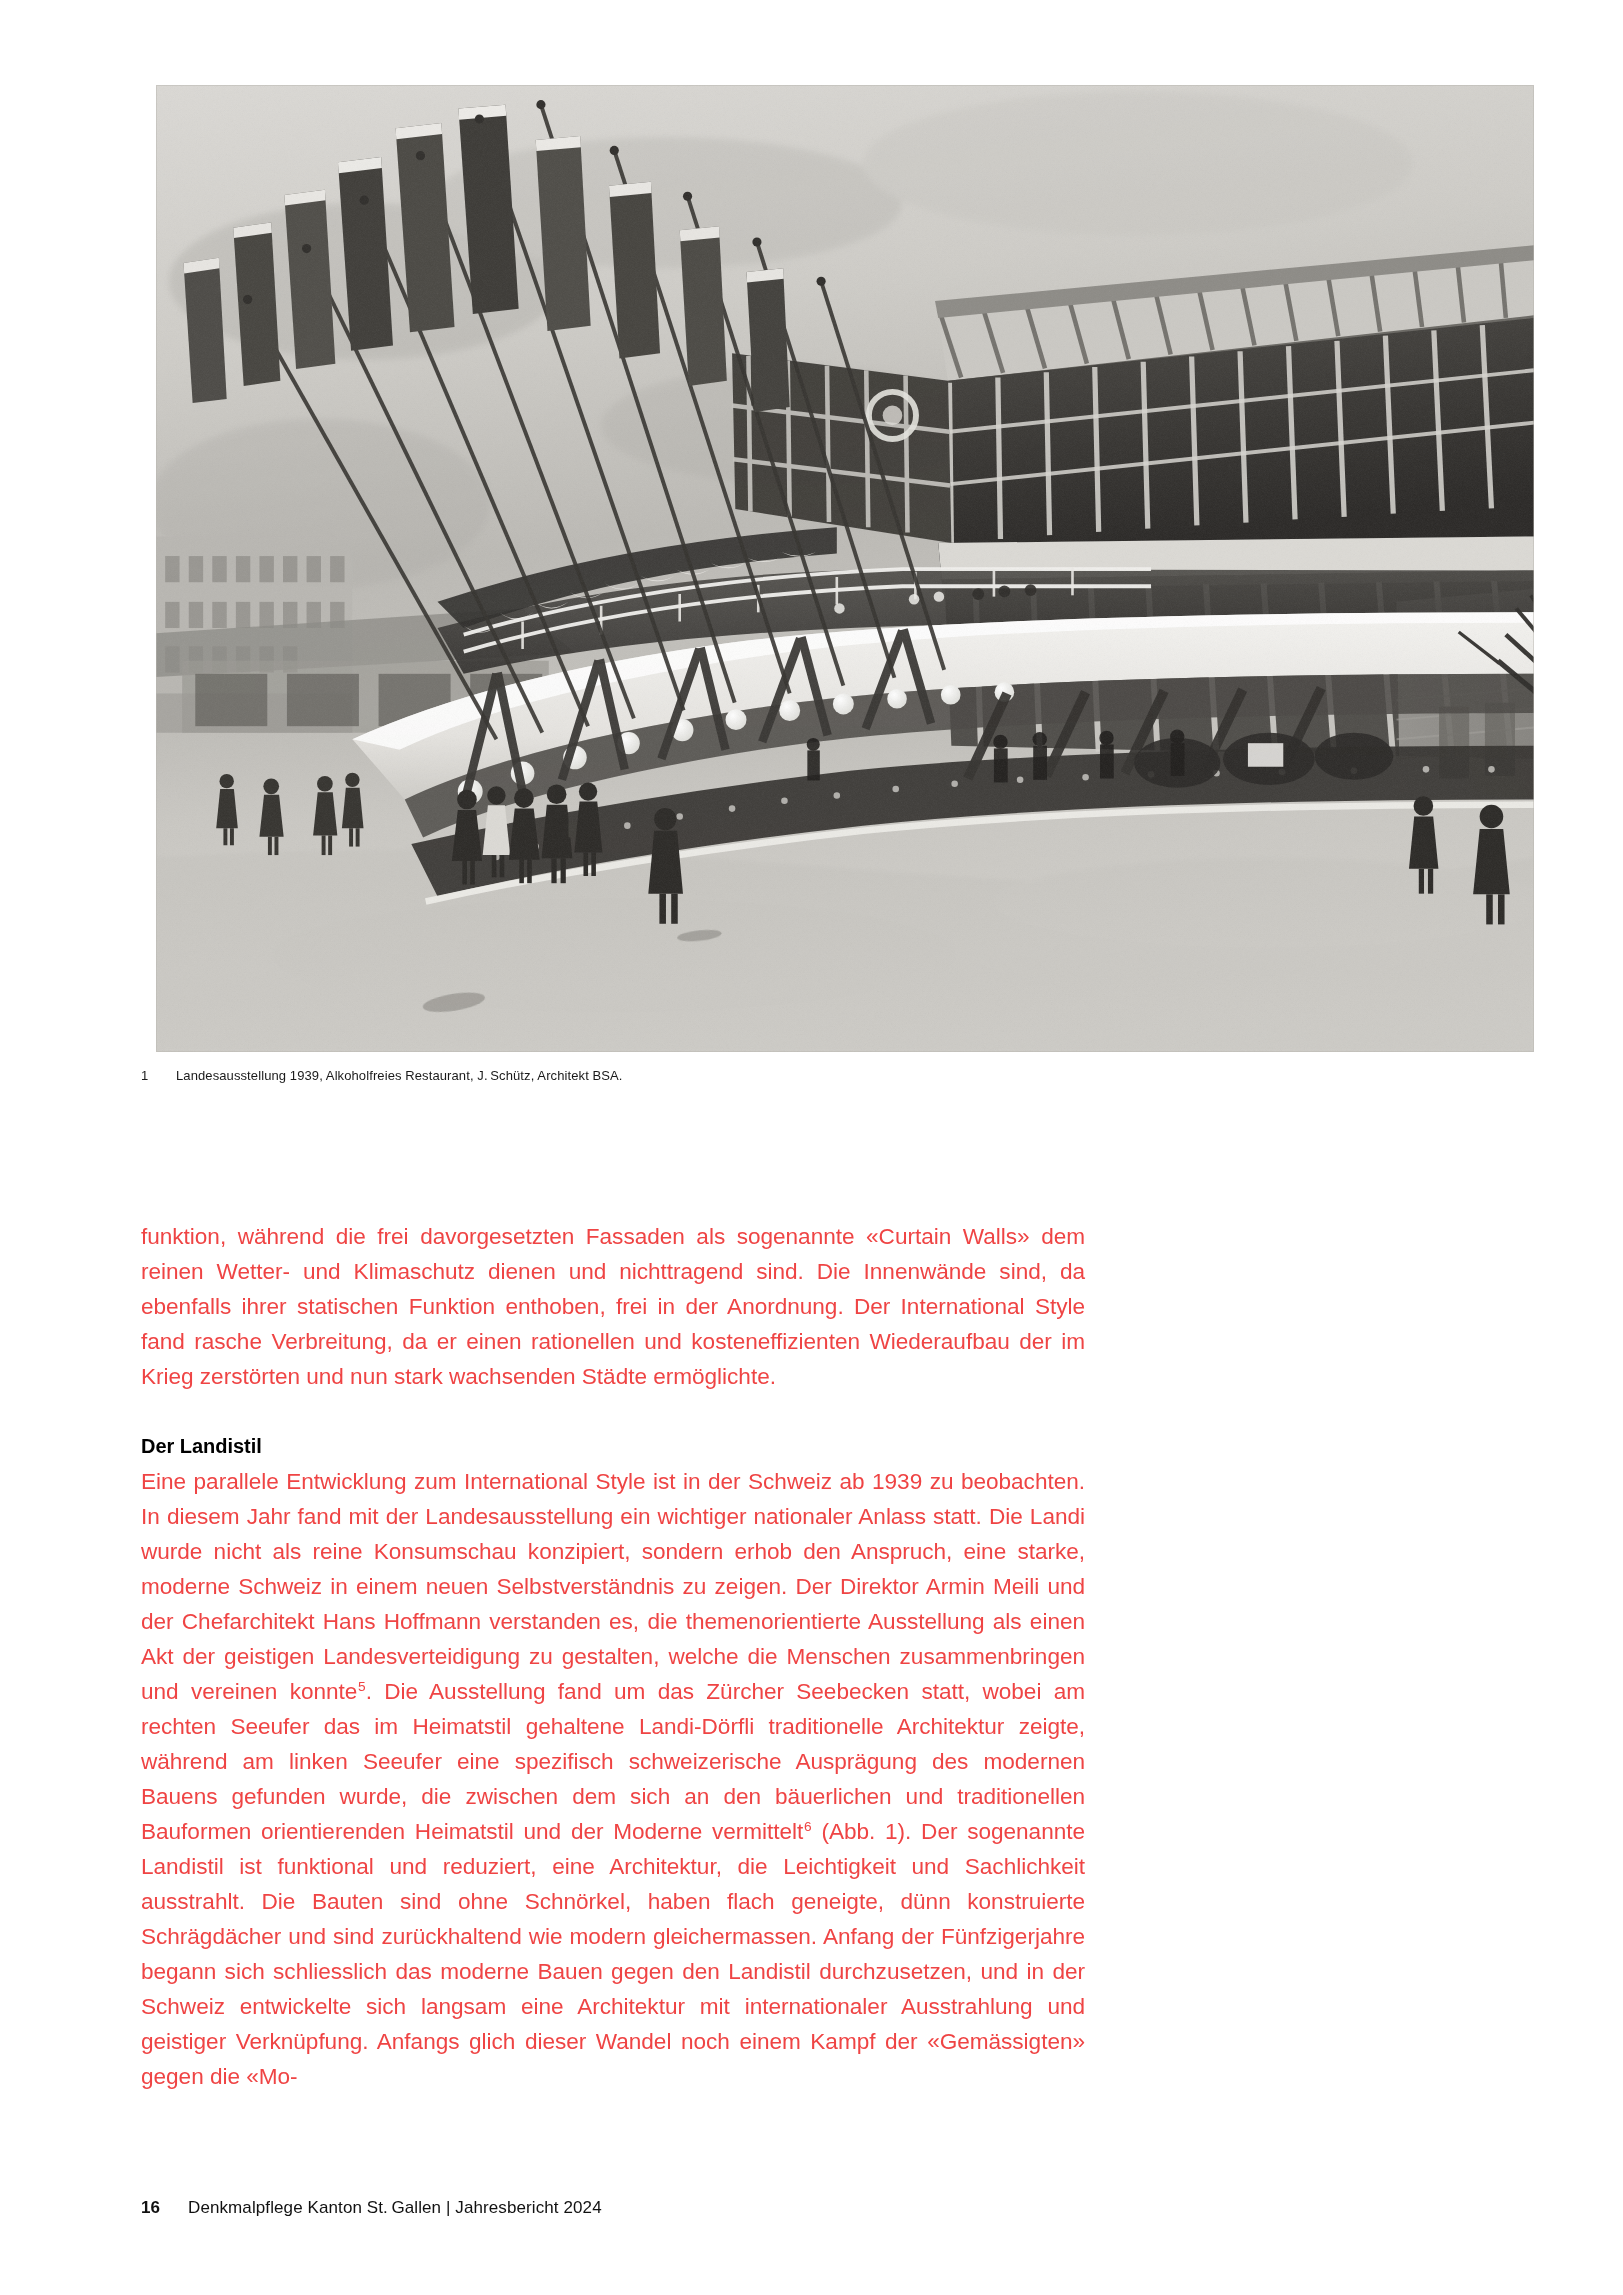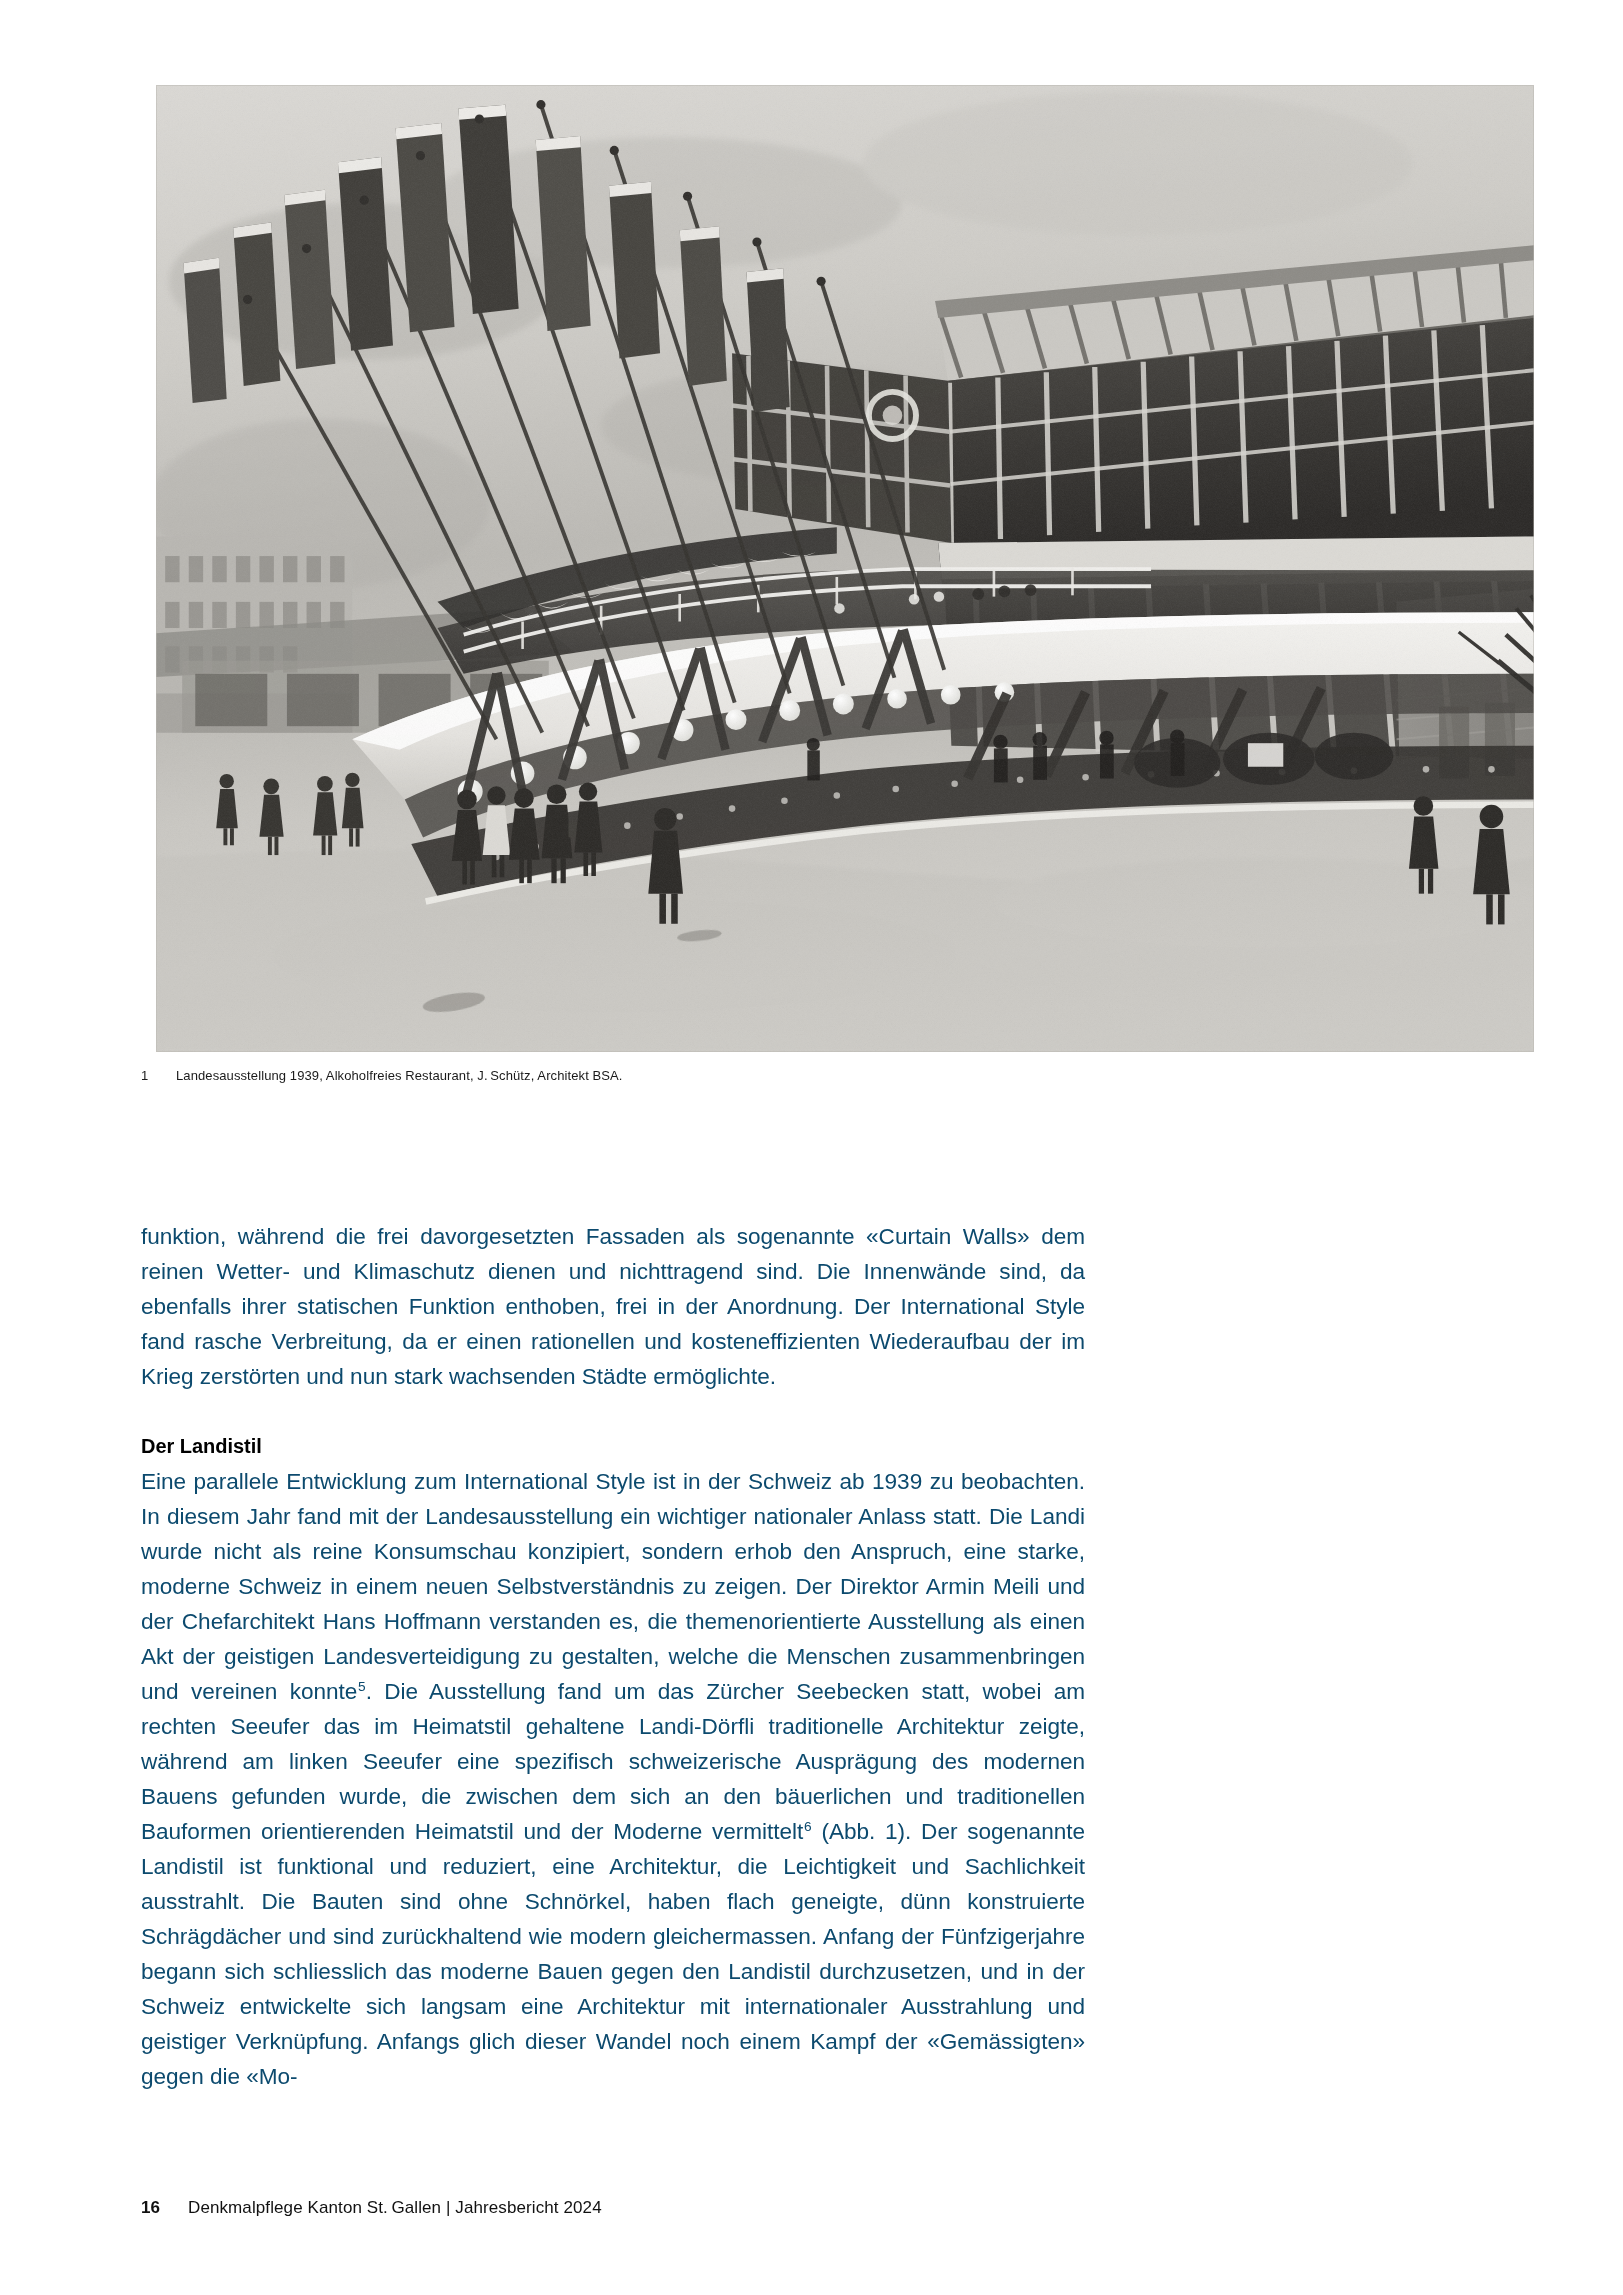--- a/index.html
+++ b/index.html
@@ -50,21 +50,21 @@
   
   .textcol {
     position: absolute;
     left: 141px;
     top: 1219px;
     width: 944px;
   }
   .body-par {
     font-size: 22.6px;
     line-height: 35px;
-    color: #0c4a6e;
+    color: #ef4444;
     text-align: justify;
     text-justify: inter-word;
     margin: 0;
     hyphens: manual;
     letter-spacing: -0.03px;
   }
   .body-par.first { text-align: justify; }
   .sec-head {
     font-size: 20px;
     line-height: 35px;

